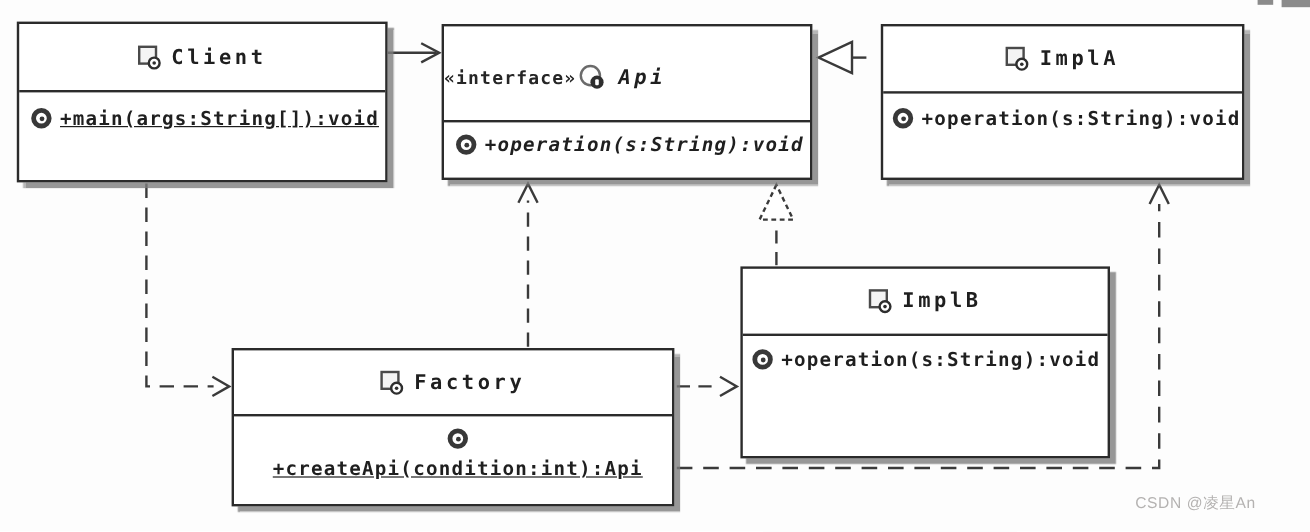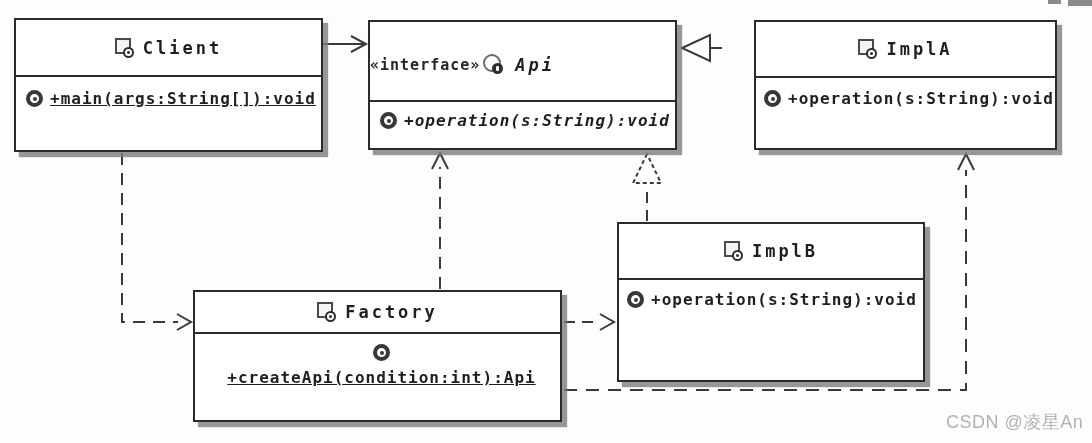--- a/index.html
+++ b/index.html
@@ -121,21 +121,21 @@
   .op-icon::after {
     content: "";
     position: absolute; left: 50%; top: 50%;
     width: 4px; height: 4px; margin: -2px 0 0 -2px;
     background: #383838; border-radius: 50%;
   }
   .watermark {
     position: absolute;
     left: 946px; top: 410px;
     font-family: "Liberation Sans", sans-serif;
-    font-size: 18px;
+    font-size: 13px;
     color: #b4b2b1;
     letter-spacing: 0.5px;
     white-space: nowrap;
   }
   .edge-artifact { position: absolute; background: #8b8b8b; }
 </style>
 </head>
 <body>
 
 <div class="canvas">
@@ -204,21 +204,21 @@
         </span>
         <span class="uml-title italic">Api</span>
       </span>
     </div>
     <div class="uml-ops" style="padding:9px 4px 0 10px;">
       <span class="op-icon"></span>
       <span class="op-text italic">+operation(s:String):void</span>
     </div>
   </div>
 
-  <div class="uml-box" style="left:754px; top:20px; width:303px; height:130px;">
+  <div class="uml-box" style="left:734px; top:20px; width:303px; height:130px;">
     <div class="uml-header" style="height:56px;">
       <span class="class-icon">
         <span class="ci-square"></span>
           <span class="ci-circle"></span>
       </span>
       <span class="uml-title">ImplA</span>
     </div>
     <div class="uml-ops" style="padding:11px 4px 0 8px;">
       <span class="op-icon"></span>
       <span class="op-text">+operation(s:String):void</span>
@@ -233,21 +233,21 @@
       </span>
       <span class="uml-title">ImplB</span>
     </div>
     <div class="uml-ops" style="padding:10px 4px 0 8px;">
       <span class="op-icon"></span>
       <span class="op-text">+operation(s:String):void</span>
     </div>
   </div>
 
   <div class="uml-box" style="left:193px; top:290px; width:369px; height:132px;">
-    <div class="uml-header" style="height:42px;">
+    <div class="uml-header" style="height:55px;">
       <span class="class-icon">
         <span class="ci-square"></span>
           <span class="ci-circle"></span>
       </span>
       <span class="uml-title">Factory</span>
     </div>
     <div class="uml-ops" style="padding:10px 4px 0 12px;flex-direction:column;">
       <span class="op-icon"></span>
       <span class="op-text static">+createApi(condition:int):Api</span>
     </div>

